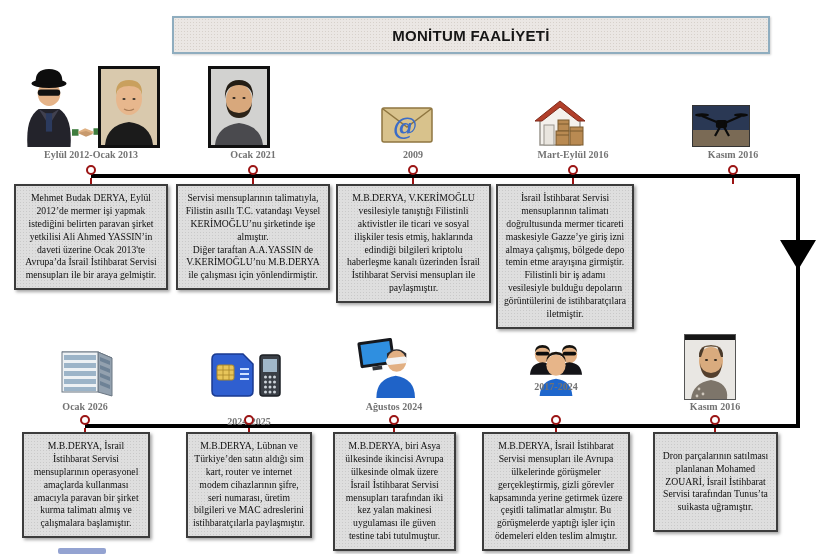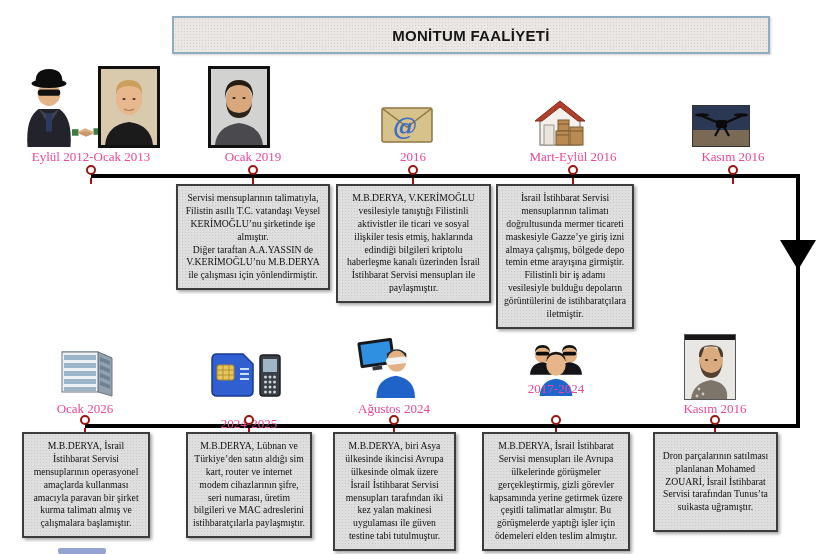--- a/index.html
+++ b/index.html
@@ -11,21 +11,21 @@
     display:flex;align-items:center;justify-content:center;
     font-family:"Liberation Sans",sans-serif;font-weight:bold;font-size:15px;color:#161616;
     letter-spacing:.3px;box-shadow:1px 1px 2px rgba(0,0,0,.18);}
 
   .hline,.vline{position:absolute;background:#000;}
   .arrow-down{position:absolute;width:0;height:0;border-left:18px solid transparent;border-right:18px solid transparent;border-top:30px solid #000;}
 
   .node{position:absolute;width:6px;height:6px;border:2px solid #9b1414;background:#fff;border-radius:50%;}
   .stem{position:absolute;width:2px;background:#9b1414;}
 
-  .date{position:absolute;width:170px;text-align:center;font-weight:normal;font-size:13px;color:#ec4899;}
+  .date{position:absolute;width:170px;text-align:center;font-weight:bold;font-size:10px;color:#737373;}
 
   .event-box{position:absolute;box-sizing:border-box;border:2px solid #3c3c3c;background-color:#dedede;
     background-image:radial-gradient(#c9c9c9 0.6px,transparent 0.7px);background-size:3px 3px;
     box-shadow:2px 2px 3px rgba(0,0,0,.35);padding:6px 5px;min-height:100px;
     display:flex;align-items:center;justify-content:center;}
   .event-box span{font-size:9.7px;line-height:1.33;text-align:center;color:#101010;white-space:pre-line;}
 
   .icon{position:absolute;line-height:0;}
   .photo{border:3px solid #101010;background:#fff;}
 </style>
@@ -118,37 +118,40 @@
         <line x1="32" y1="17" x2="48" y2="10"></line>
         <line x1="27" y1="21" x2="22" y2="30"></line>
         <line x1="31" y1="21" x2="36" y2="30"></line>
       </g>
       <ellipse cx="9" cy="9" rx="7" ry="1.8" fill="#0b0b0b"></ellipse>
       <ellipse cx="48" cy="9" rx="7" ry="1.8" fill="#0b0b0b"></ellipse>
     </svg>
   </div>
 
   <div class="date" style="left:6px;top:149px;">Eylül 2012-Ocak 2013</div>
-  <div class="date" style="left:168px;top:149px;">Ocak 2019</div>
-  <div class="date" style="left:328px;top:149px;">2016</div>
+  <div class="date" style="left:168px;top:149px;">Ocak 2021</div>
+  <div class="date" style="left:328px;top:149px;">2009</div>
   <div class="date" style="left:488px;top:149px;">Mart-Eylül 2016</div>
   <div class="date" style="left:648px;top:149px;">Kasım 2016</div>
 
   <div class="node" style="left:86px;top:165px;"></div>
   <div class="node" style="left:248px;top:165px;"></div>
   <div class="node" style="left:408px;top:165px;"></div>
   <div class="node" style="left:568px;top:165px;"></div>
   <div class="node" style="left:728px;top:165px;"></div>
 
   <div class="stem" style="left:90px;top:178px;height:6px;"></div>
   <div class="stem" style="left:252px;top:178px;height:6px;"></div>
   <div class="stem" style="left:412px;top:178px;height:6px;"></div>
   <div class="stem" style="left:572px;top:178px;height:6px;"></div>
   <div class="stem" style="left:732px;top:178px;height:6px;"></div>
 
+  <div class="event-box" style="left:14px;top:184px;width:154px;">
+    <span>Mehmet Budak DERYA, Eylül 2012’de mermer işi yapmak istediğini belirten paravan şirket yetkilisi Ali Ahmed YASSIN’in daveti üzerine Ocak 2013'te Avrupa’da İsrail İstihbarat Servisi mensupları ile bir araya gelmiştir.</span>
+    </div>
   <div class="event-box" style="left:176px;top:184px;width:154px;">
     <span>Servisi mensuplarının talimatıyla, Filistin asıllı T.C. vatandaşı Veysel KERİMOĞLU’nu şirketinde işe almıştır.
 Diğer taraftan A.A.YASSIN de V.KERİMOĞLU’nu M.B.DERYA ile çalışması için yönlendirmiştir.</span>
     </div>
   <div class="event-box" style="left:336px;top:184px;width:155px;">
     <span>M.B.DERYA, V.KERİMOĞLU vesilesiyle tanıştığı Filistinli aktivistler ile ticari ve sosyal ilişkiler tesis etmiş, haklarında edindiği bilgileri kriptolu haberleşme kanalı üzerinden İsrail İstihbarat Servisi mensupları ile paylaşmıştır.</span>
     </div>
   <div class="event-box" style="left:496px;top:184px;width:138px;">
     <span>İsrail İstihbarat Servisi mensuplarının talimatı doğrultusunda mermer ticareti maskesiyle Gazze’ye giriş izni almaya çalışmış, bölgede depo temin etme arayışına girmiştir. Filistinli bir iş adamı vesilesiyle bulduğu depoların görüntülerini de istihbaratçılara iletmiştir.</span>
     </div>

